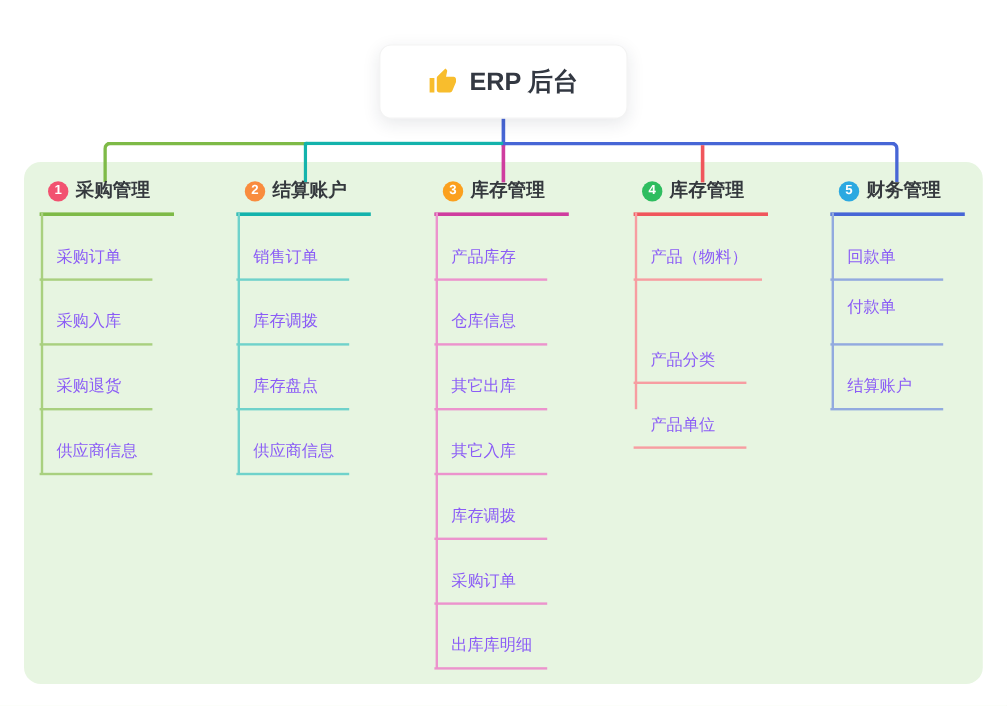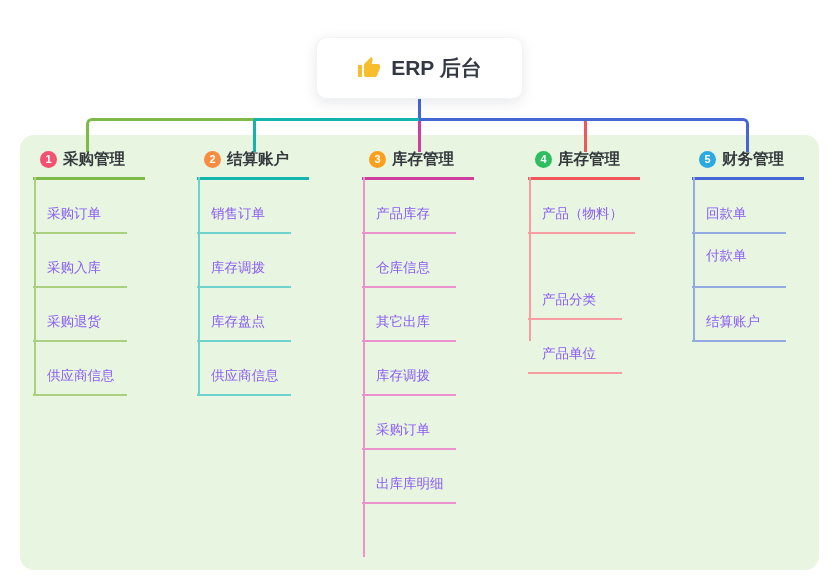--- a/index.html
+++ b/index.html
@@ -120,20 +120,23 @@
           <div class="sub" style="border-bottom-color: rgb(236, 147, 205);">
             <span>产品库存</span>
           </div>
           <div class="sub" style="border-bottom-color: rgb(236, 147, 205);">
             <span>仓库信息</span>
           </div>
           <div class="sub" style="border-bottom-color: rgb(236, 147, 205); text-align: right;">
             <span>其它出库</span>
           </div>
           <div class="sub" style="border-bottom-color: rgb(236, 147, 205);">
+            <span>其它入库</span>
+          </div>
+          <div class="sub" style="border-bottom-color: rgb(236, 147, 205);">
             <span>库存调拨</span>
           </div>
           <div class="sub" style="border-bottom-color: rgb(236, 147, 205);">
             <span>采购订单</span>
           </div>
           <div class="sub" style="border-bottom-color: rgb(236, 147, 205);">
             <span>出库库明细</span>
           </div>
         </div>
   </div>

